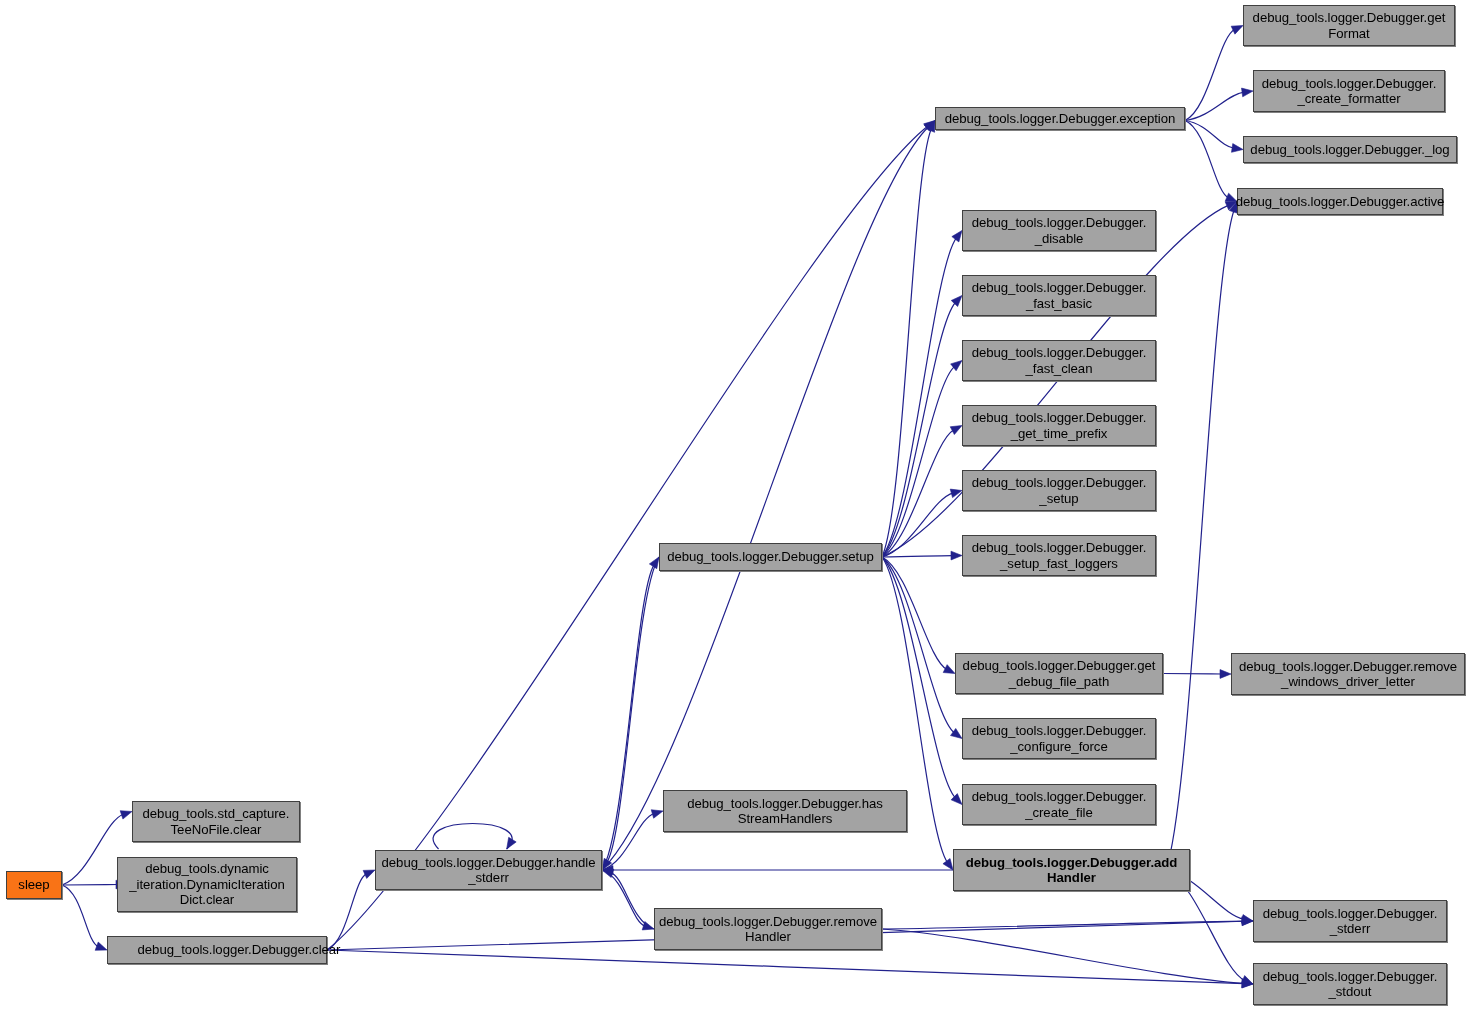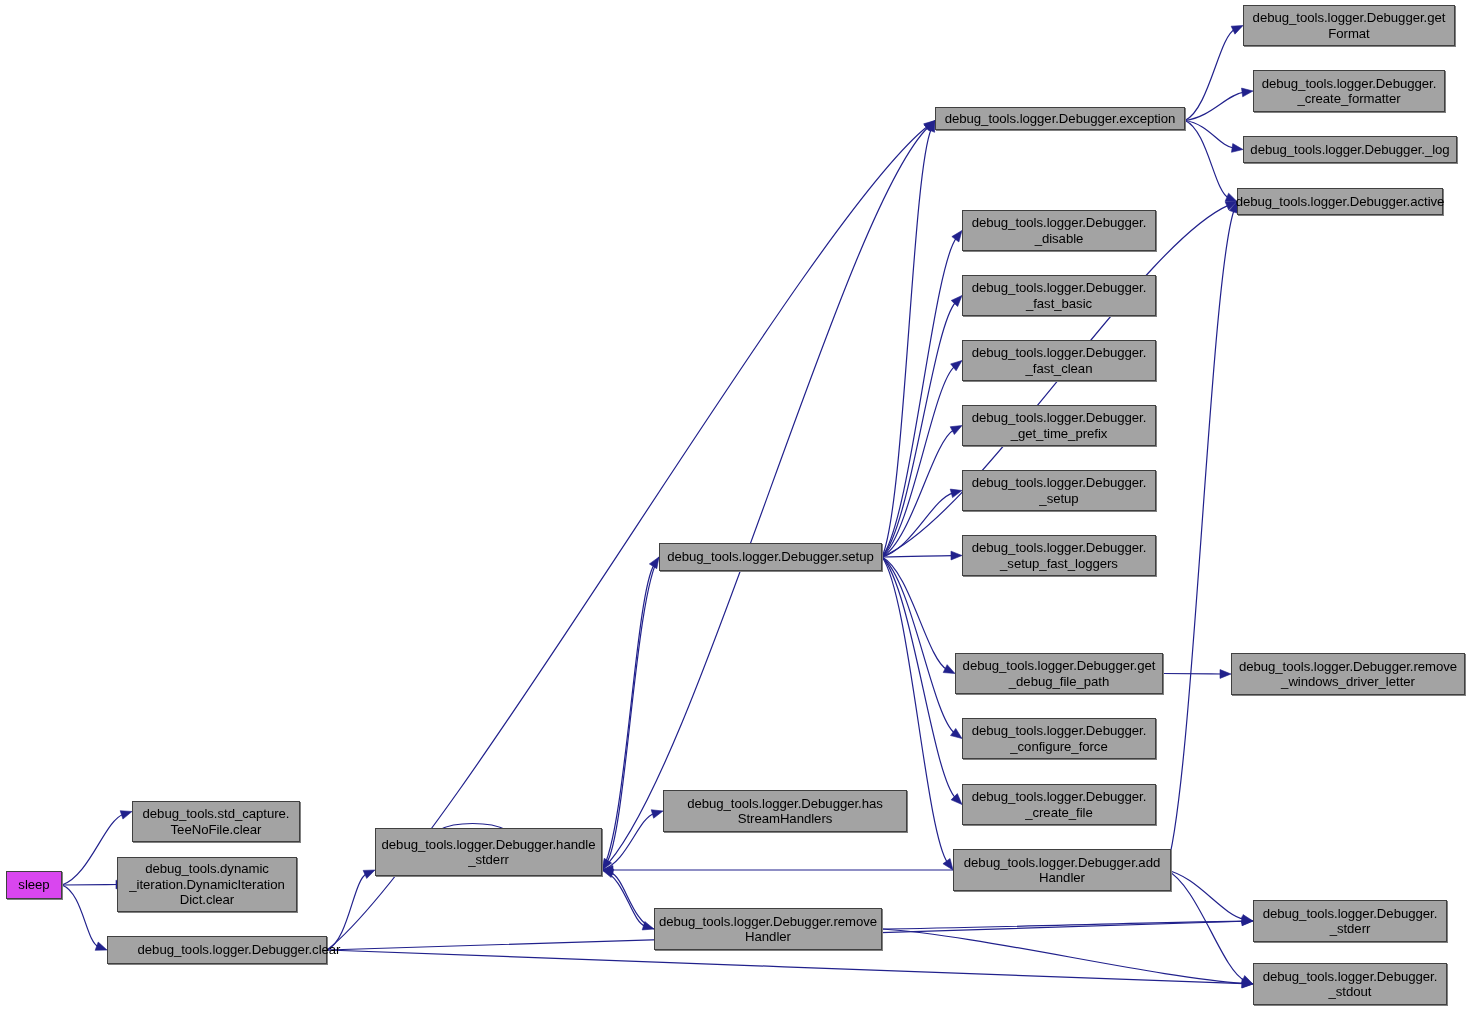--- a/index.html
+++ b/index.html
@@ -42,21 +42,21 @@
     justify-content: center;
     text-align: center;
     color: #000000;
     font-size: 13.2px;
     line-height: 15.5px;
     letter-spacing: -0.05px;
     white-space: pre-line;
     box-shadow: 1px 1px 0 0 #808080;
   }
   .node-box.highlight {
-    background: #d946ef;
+    background: #f97316;
   }
   .node-label {
     display: block;
     padding: 0 3px;
     white-space: pre-line;
   }
 </style>
 </head>
 <body>
 
@@ -138,21 +138,21 @@
       <polygon points="1237,201.5 1229.273425830153,210.48109412030922 1237.598752580669,213.3322227559805" class="edge-arrow"></polygon>
     </svg>
   <div id="node-layer">
       <div class="node-box highlight" style="left: 6px; top: 871px; width: 56px; height: 28px;"><span class="node-label">sleep</span></div>
       <div class="node-box" style="left: 132px; top: 757px; width: 168px; height: 41px; margin-top: 44px;"><span class="node-label">debug_tools.std_capture.
 TeeNoFile.clear</span></div>
       <div class="node-box" style="left: 117px; top: 857px; width: 180px; height: 55px;"><span class="node-label">debug_tools.dynamic
 _iteration.DynamicIteration
 Dict.clear</span></div>
       <div class="node-box" style="left: 107px; top: 936px; width: 220px; height: 28px; padding-left: 44px;"><span class="node-label">debug_tools.logger.Debugger.clear</span></div>
-      <div class="node-box" style="left: 375px; top: 828px; width: 227px; height: 48px;"><span class="node-label">debug_tools.logger.Debugger.handle
+      <div class="node-box" style="left: 375px; top: 850px; width: 227px; height: 40px;"><span class="node-label">debug_tools.logger.Debugger.handle
 _stderr</span></div>
       <div class="node-box" style="left: 663px; top: 790px; width: 244px; height: 42px;"><span class="node-label">debug_tools.logger.Debugger.has
 StreamHandlers</span></div>
       <div class="node-box" style="left: 654px; top: 908px; width: 228px; height: 42px;"><span class="node-label">debug_tools.logger.Debugger.remove
 Handler</span></div>
       <div class="node-box" style="left: 659px; top: 543px; width: 223px; height: 28px;"><span class="node-label">debug_tools.logger.Debugger.setup</span></div>
       <div class="node-box" style="left: 935px; top: 107px; width: 250px; height: 23px;"><span class="node-label">debug_tools.logger.Debugger.exception</span></div>
       <div class="node-box" style="left: 962px; top: 210px; width: 194px; height: 41px;"><span class="node-label">debug_tools.logger.Debugger.
 _disable</span></div>
       <div class="node-box" style="left: 962px; top: 275px; width: 194px; height: 41px;"><span class="node-label">debug_tools.logger.Debugger.
@@ -164,21 +164,21 @@
       <div class="node-box" style="left: 962px; top: 470px; width: 194px; height: 41px;"><span class="node-label">debug_tools.logger.Debugger.
 _setup</span></div>
       <div class="node-box" style="left: 962px; top: 535px; width: 194px; height: 41px;"><span class="node-label">debug_tools.logger.Debugger.
 _setup_fast_loggers</span></div>
       <div class="node-box" style="left: 955px; top: 653px; width: 208px; height: 41px;"><span class="node-label">debug_tools.logger.Debugger.get
 _debug_file_path</span></div>
       <div class="node-box" style="left: 962px; top: 718px; width: 194px; height: 41px;"><span class="node-label">debug_tools.logger.Debugger.
 _configure_force</span></div>
       <div class="node-box" style="left: 962px; top: 784px; width: 194px; height: 41px;"><span class="node-label">debug_tools.logger.Debugger.
 _create_file</span></div>
-      <div class="node-box" style="left: 953px; top: 849px; width: 218px; height: 42px;"><span class="node-label">debug_tools.logger.Debugger.add
+      <div class="node-box" style="left: 953px; top: 849px; width: 237px; height: 42px; font-weight: bold;"><span class="node-label">debug_tools.logger.Debugger.add
 Handler</span></div>
       <div class="node-box" style="left: 1243px; top: 5px; width: 212px; height: 41px;"><span class="node-label">debug_tools.logger.Debugger.get
 Format</span></div>
       <div class="node-box" style="left: 1253px; top: 70px; width: 192px; height: 42px;"><span class="node-label">debug_tools.logger.Debugger.
 _create_formatter</span></div>
       <div class="node-box" style="left: 1243px; top: 136px; width: 214px; height: 27px;"><span class="node-label">debug_tools.logger.Debugger._log</span></div>
       <div class="node-box" style="left: 1237px; top: 188px; width: 206px; height: 27px; text-align: center;"><span class="node-label">debug_tools.logger.Debugger.active</span></div>
       <div class="node-box" style="left: 1231px; top: 653px; width: 234px; height: 42px;"><span class="node-label">debug_tools.logger.Debugger.remove
 _windows_driver_letter</span></div>
       <div class="node-box" style="left: 1253px; top: 900px; width: 194px; height: 42px;"><span class="node-label">debug_tools.logger.Debugger.

